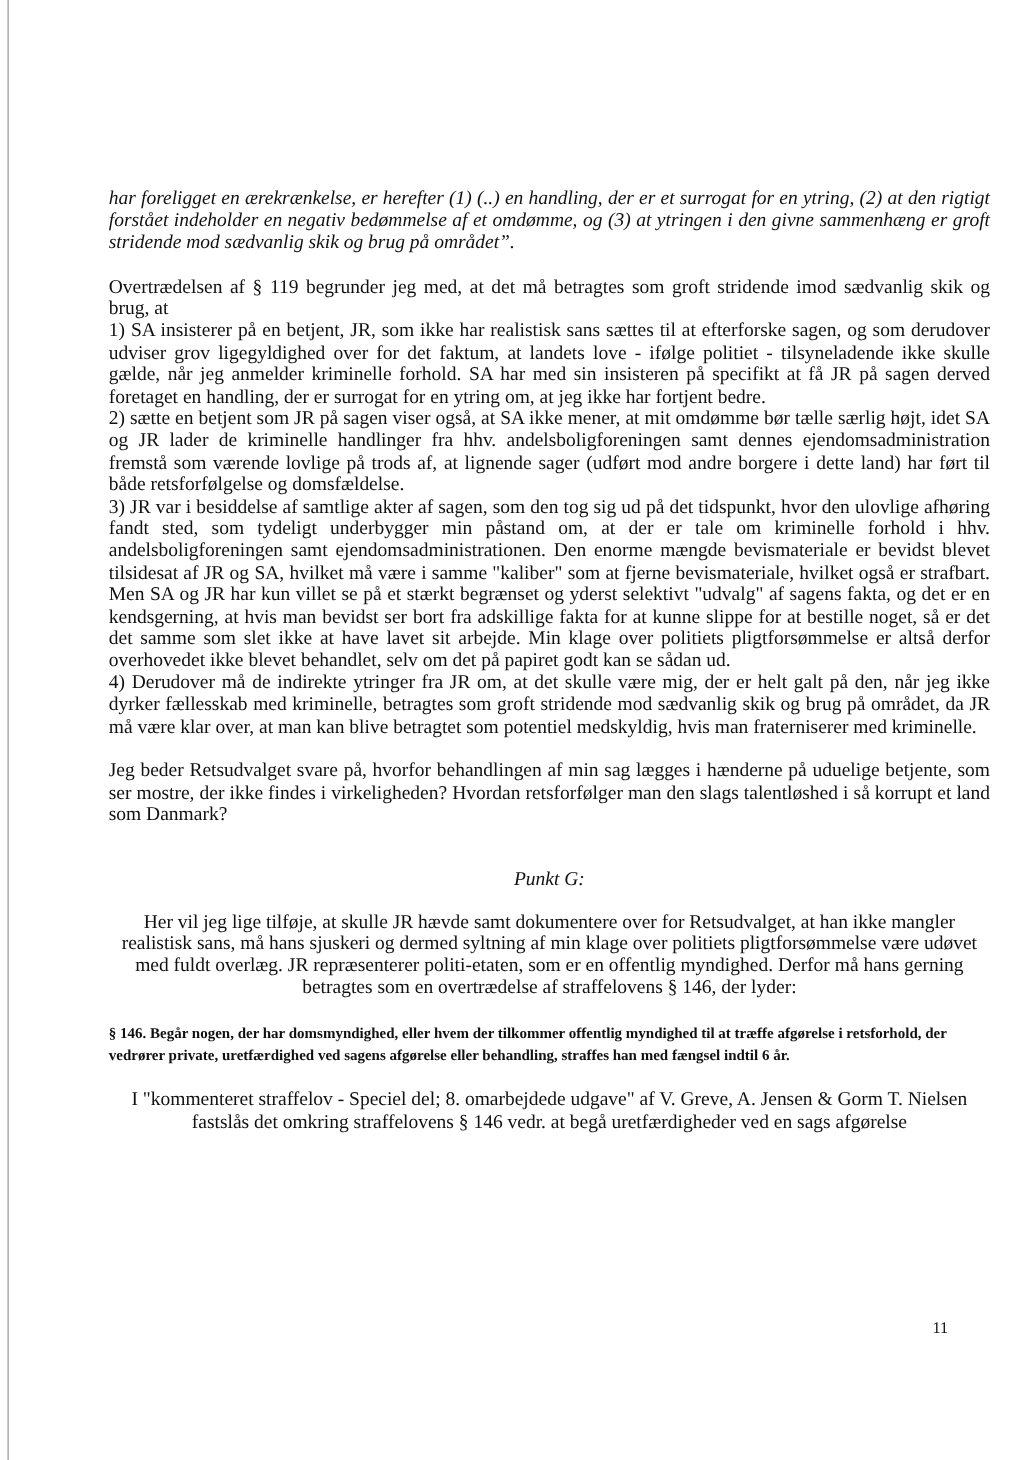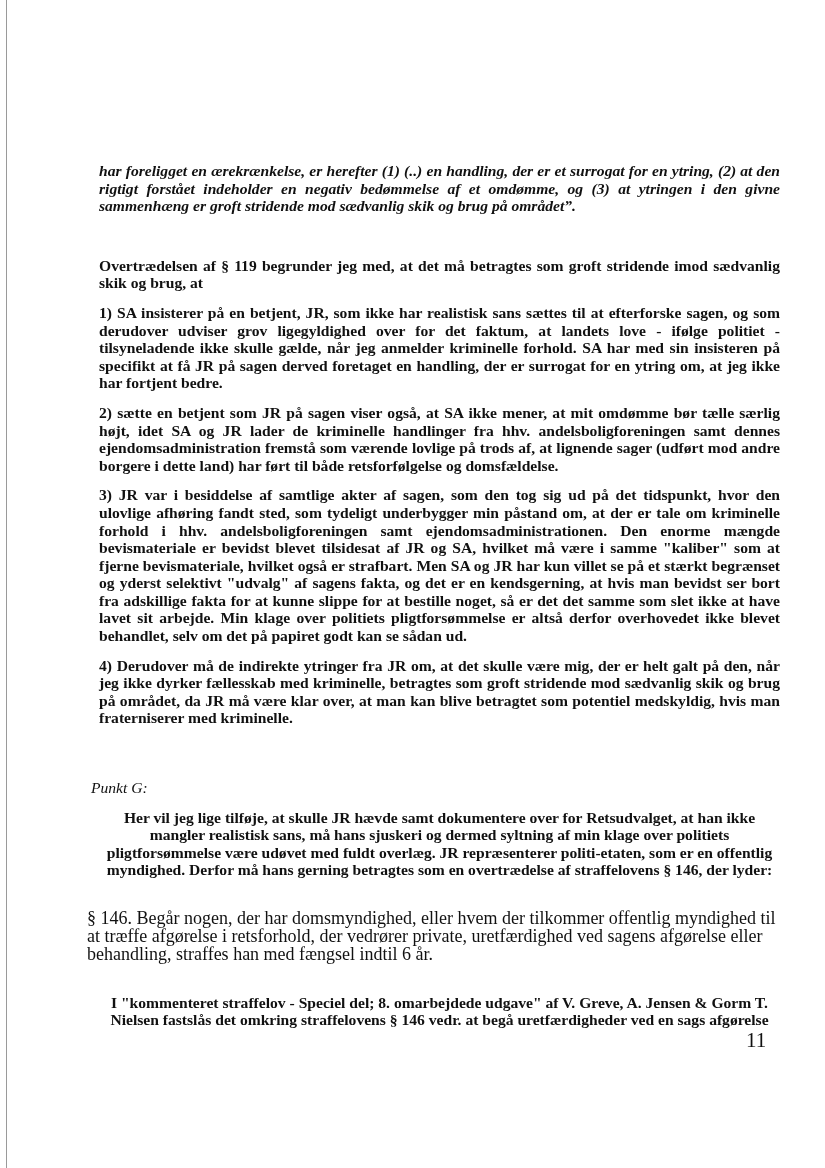--- a/index.html
+++ b/index.html
@@ -8,46 +8,47 @@
       font-family: "Liberation Serif", serif; color: #111;
     }
     .edge-line {
       position: absolute; left: 6px; top: 0; width: 1px; height: 1168px;
       background: #9a9a9a;
     }
     .page {
       position: absolute; left: 87px; top: 150px; width: 705px;
       font-size: 15.6px; line-height: 17.6px;
     }
-    .p { margin: 12px; text-align: justify; font-weight: bold; }
+    .p { margin: 0; text-align: justify; }
     .quote { font-style: italic; }
     .gap { height: 18px; }
-    .heading { font-style: italic; margin: 4px; }
-    .law { font-weight: normal; font-size: 18px; line-height: 18.2px; margin: 0; text-align: left; }
+    .heading { font-style: italic; margin: 16px; text-align: center; }
+    .law { font-weight: bold; font-size: 12px; line-height: 18.2px; margin: 0; text-align: left; }
     .left { text-align: center; }
     .pagenum {
-      position: absolute; left: 746px; top: 1028px; font-size: 21px;
+      position: absolute; left: 746px; top: 1054px; font-size: 13px;
     }
   </style>
 </head>
 <body>
 
 <div class="edge-line"></div>
 
 <div class="page">
   <p class="p quote">har foreligget en ærekrænkelse, er herefter (1) (..) en handling, der er et surrogat for en ytring, (2) at den rigtigt forstået indeholder en negativ bedømmelse af et omdømme, og (3) at ytringen i den givne sammenhæng er groft stridende mod sædvanlig skik og brug på området”.</p>
   <div class="gap"></div>
 
   <p class="p">Overtrædelsen af § 119 begrunder jeg med, at det må betragtes som groft stridende imod sædvanlig skik og brug, at</p>
   <p class="p">1) SA insisterer på en betjent, JR, som ikke har realistisk sans sættes til at efterforske sagen, og som derudover udviser grov ligegyldighed over for det faktum, at landets love - ifølge politiet - tilsyneladende ikke skulle gælde, når jeg anmelder kriminelle forhold. SA har med sin insisteren på specifikt at få JR på sagen derved foretaget en handling, der er surrogat for en ytring om, at jeg ikke har fortjent bedre.</p>
   <p class="p">2) sætte en betjent som JR på sagen viser også, at SA ikke mener, at mit omdømme bør tælle særlig højt, idet SA og JR lader de kriminelle handlinger fra hhv. andelsboligforeningen samt dennes ejendomsadministration fremstå som værende lovlige på trods af, at lignende sager (udført mod andre borgere i dette land) har ført til både retsforfølgelse og domsfældelse.</p>
   <p class="p">3) JR var i besiddelse af samtlige akter af sagen, som den tog sig ud på det tidspunkt, hvor den ulovlige afhøring fandt sted, som tydeligt underbygger min påstand om, at der er tale om kriminelle forhold i hhv. andelsboligforeningen samt ejendomsadministrationen. Den enorme mængde bevismateriale er bevidst blevet tilsidesat af JR og SA, hvilket må være i samme "kaliber" som at fjerne bevismateriale, hvilket også er strafbart. Men SA og JR har kun villet se på et stærkt begrænset og yderst selektivt "udvalg" af sagens fakta, og det er en kendsgerning, at hvis man bevidst ser bort fra adskillige fakta for at kunne slippe for at bestille noget, så er det det samme som slet ikke at have lavet sit arbejde. Min klage over politiets pligtforsømmelse er altså derfor overhovedet ikke blevet behandlet, selv om det på papiret godt kan se sådan ud.</p>
   <p class="p">4) Derudover må de indirekte ytringer fra JR om, at det skulle være mig, der er helt galt på den, når jeg ikke dyrker fællesskab med kriminelle, betragtes som groft stridende mod sædvanlig skik og brug på området, da JR må være klar over, at man kan blive betragtet som potentiel medskyldig, hvis man fraterniserer med kriminelle.</p>
   <div class="gap"></div>
 
+  <p class="p">Jeg beder Retsudvalget svare på, hvorfor behandlingen af min sag lægges i hænderne på uduelige betjente, som ser mostre, der ikke findes i virkeligheden? Hvordan retsforfølger man den slags talentløshed i så korrupt et land som Danmark?</p>
   <div class="gap"></div>
 
   <p class="heading">Punkt G:</p>
   <p class="p left">Her vil jeg lige tilføje, at skulle JR hævde samt dokumentere over for Retsudvalget, at han ikke mangler realistisk sans, må hans sjuskeri og dermed syltning af min klage over politiets pligtforsømmelse være udøvet med fuldt overlæg. JR repræsenterer politi-etaten, som er en offentlig myndighed. Derfor må hans gerning betragtes som en overtrædelse af straffelovens § 146, der lyder:</p>
   <div class="gap"></div>
 
   <p class="law">§ 146. Begår nogen, der har domsmyndighed, eller hvem der tilkommer offentlig myndighed til at træffe afgørelse i retsforhold, der vedrører private, uretfærdighed ved sagens afgørelse eller behandling, straffes han med fængsel indtil 6 år.</p>
   <div class="gap"></div>
 
   <p class="p left">I "kommenteret straffelov - Speciel del; 8. omarbejdede udgave" af V. Greve, A. Jensen &amp; Gorm T. Nielsen fastslås det omkring straffelovens § 146 vedr. at begå uretfærdigheder ved en sags afgørelse</p>

